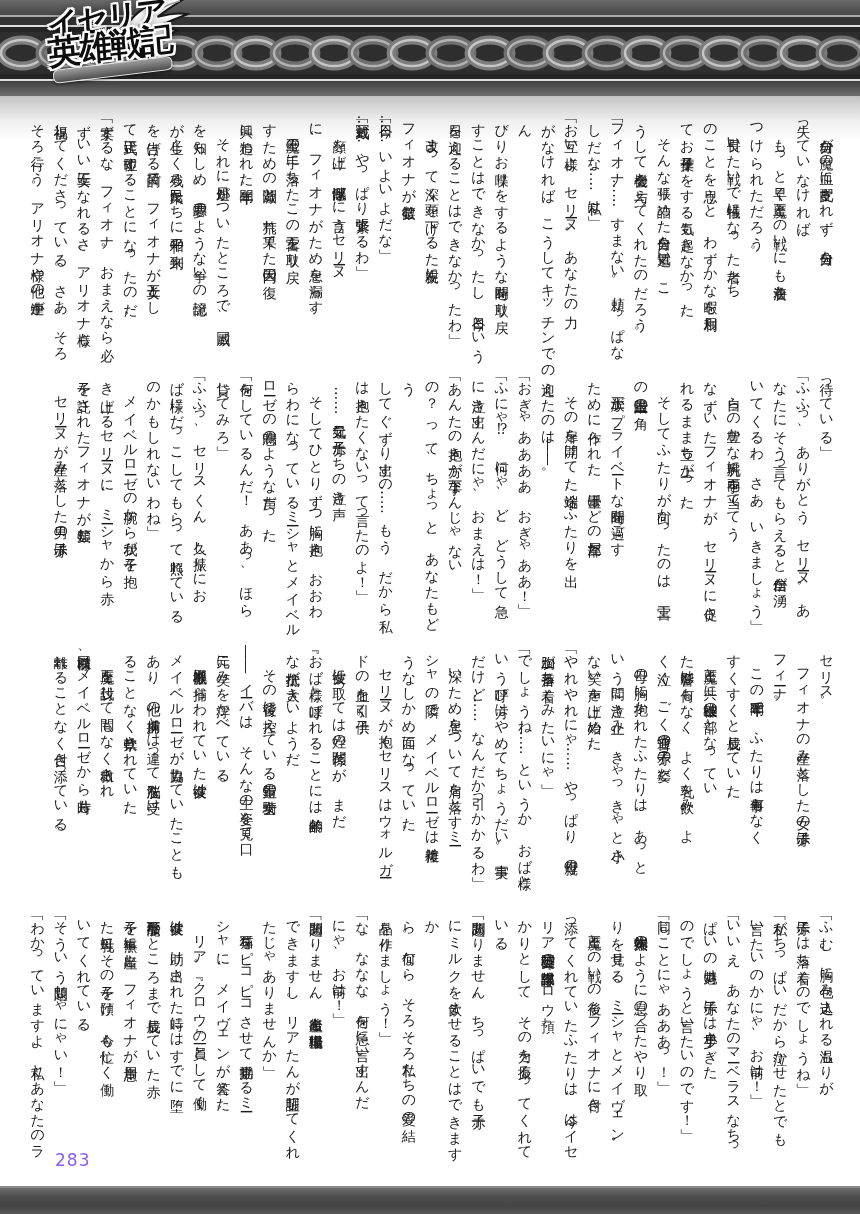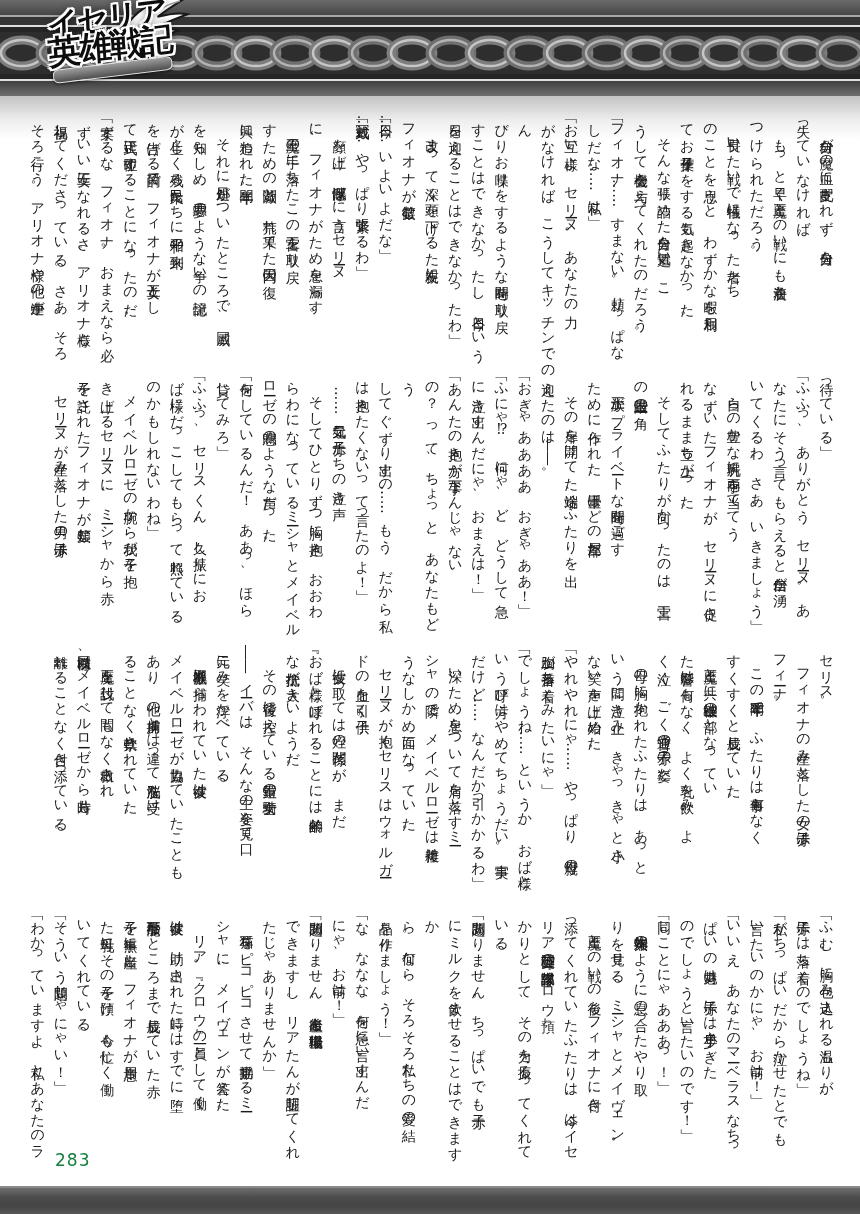--- a/index.html
+++ b/index.html
@@ -46,21 +46,21 @@
     writing-mode:vertical-rl;-webkit-writing-mode:vertical-rl;
     text-orientation:mixed;
     font-size:14px;color:#1b1b1b;
   }
   .vblock p{margin:0;padding:0;line-height:23.2px;letter-spacing:0.2px;}
   #block1{top:114px;height:258px;}
   #block2{top:372px;height:262px;}
   #block3{top:645px;height:256px;}
   #block4{top:911px;height:246px;}
   
-  .page-num{position:absolute;left:55px;top:1150px;font-size:17px;color:#15803d;
+  .page-num{position:absolute;left:55px;top:1150px;font-size:17px;color:#8b5cf6;
     font-family:"DejaVu Sans","Liberation Sans",sans-serif;letter-spacing:1px;}
   .bottom-edge{position:absolute;bottom:0;left:0;width:100%;height:26px;
     border-top:2px solid #8a8a8a;
     background:linear-gradient(180deg,#6e6e6e 0%,#4c4c4c 35%,#454545 70%,#585858 100%);}
 </style>
 </head>
 <body>
 
 <div class="hdr">
   <div class="hdr-top"></div>

